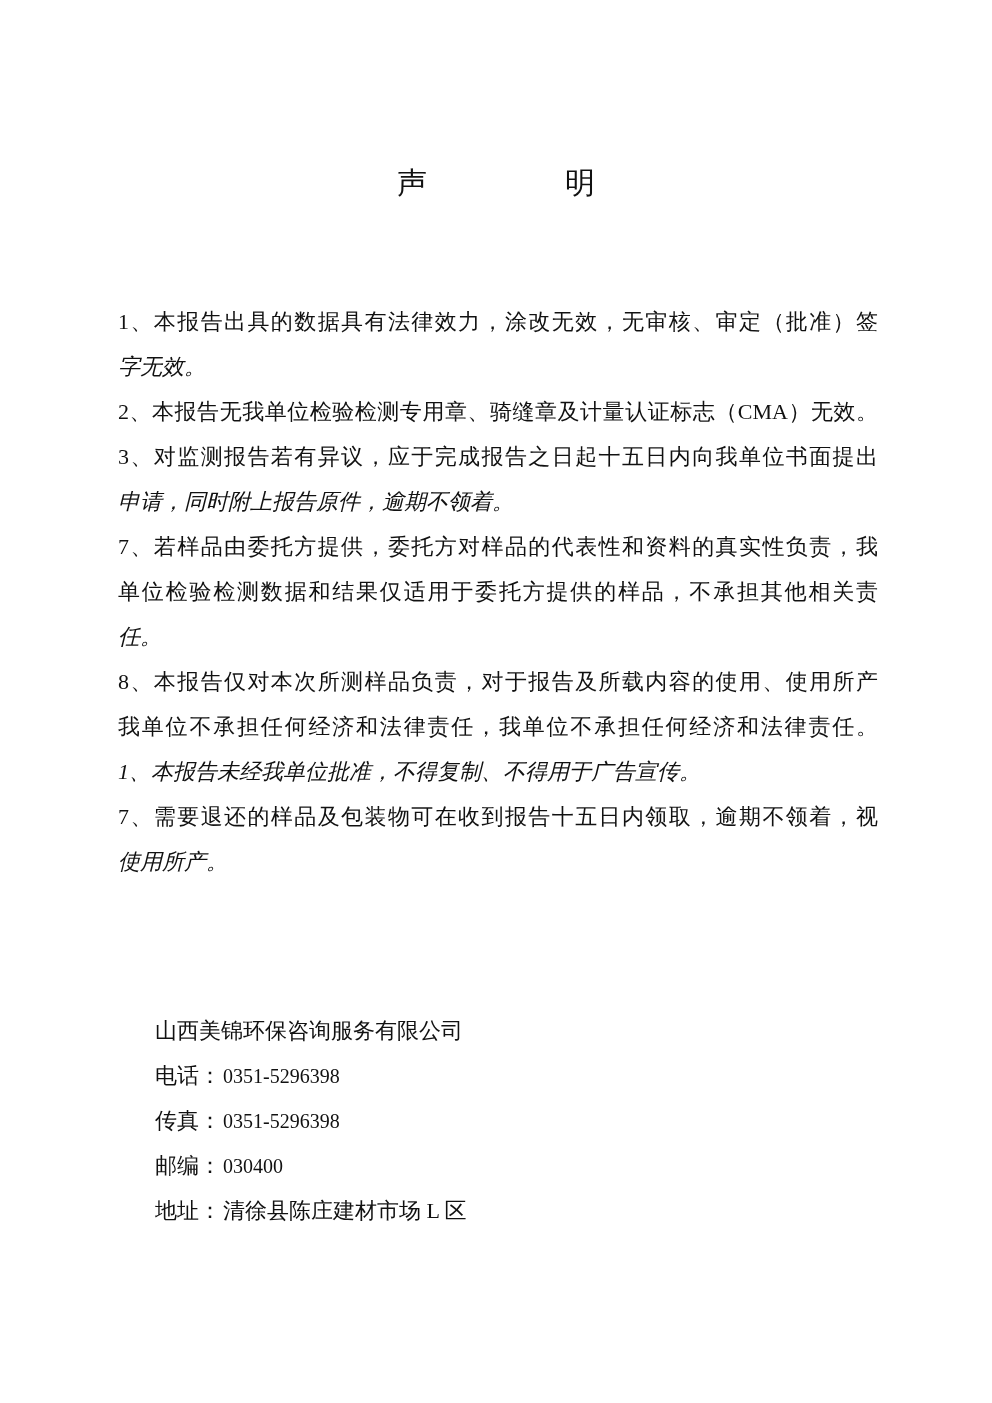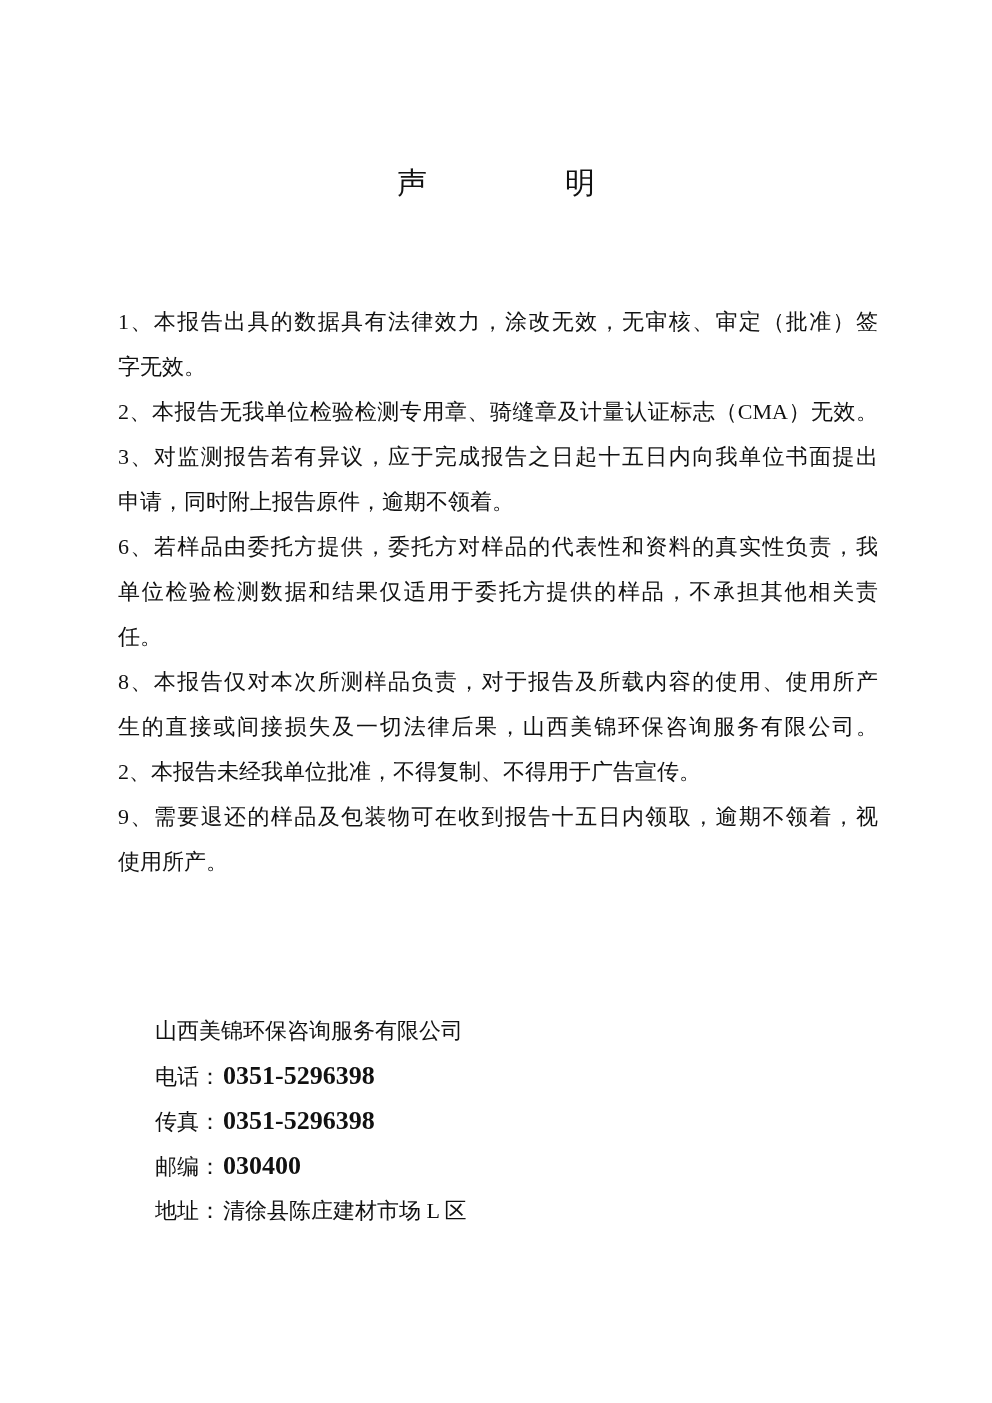--- a/index.html
+++ b/index.html
@@ -31,32 +31,32 @@
     left: 118px; top: 299px; width: 760px;
     font-size: 22px;
   }
   .s-line {
     height: 45px; line-height: 45px;
     text-align: justify;
     text-align-last: justify;
     text-justify: inter-character;
     overflow: hidden;
   }
-  .s-line--end { text-align-last: left; }
+  .s-line--end { text-align-last: left; font-style: italic; }
   
   .contact {
     position: absolute;
     left: 118px; top: 1008px;
     font-size: 22px;
   }
   .contact-line { height: 45px; line-height: 45px; white-space: nowrap; margin-left: 37px; }
   .contact-value { margin-left: 2px; }
   .contact-value.bold {
-    font-weight: 700;
-    font-size: 26px;
+    font-weight: 400;
+    font-size: 20px;
   }
 </style>
 </head>
 <body>
 
 <div class="page">
 
   <div class="title">
     <span>声</span>
     <span>明</span>
@@ -69,33 +69,33 @@
         <div class="s-line s-line--end">字无效。</div>
       </div>
       <div>
         <div class="s-line">2、本报告无我单位检验检测专用章、骑缝章及计量认证标志（CMA）无效。</div>
       </div>
       <div>
         <div class="s-line">3、对监测报告若有异议，应于完成报告之日起十五日内向我单位书面提出</div>
         <div class="s-line s-line--end">申请，同时附上报告原件，逾期不领着。</div>
       </div>
       <div>
-        <div class="s-line">6、若样品由委托方提供，委托方对样品的代表性和资料的真实性负责，我</div>
+        <div class="s-line">7、若样品由委托方提供，委托方对样品的代表性和资料的真实性负责，我</div>
         <div class="s-line">单位检验检测数据和结果仅适用于委托方提供的样品，不承担其他相关责</div>
         <div class="s-line s-line--end">任。</div>
       </div>
       <div>
         <div class="s-line">8、本报告仅对本次所测样品负责，对于报告及所载内容的使用、使用所产</div>
-        <div class="s-line">生的直接或间接损失及一切法律后果，山西美锦环保咨询服务有限公司。</div>
+        <div class="s-line">我单位不承担任何经济和法律责任，我单位不承担任何经济和法律责任。</div>
       </div>
       <div>
-        <div class="s-line s-line--end">2、本报告未经我单位批准，不得复制、不得用于广告宣传。</div>
+        <div class="s-line s-line--end">1、本报告未经我单位批准，不得复制、不得用于广告宣传。</div>
       </div>
       <div>
-        <div class="s-line">9、需要退还的样品及包装物可在收到报告十五日内领取，逾期不领着，视</div>
+        <div class="s-line">7、需要退还的样品及包装物可在收到报告十五日内领取，逾期不领着，视</div>
         <div class="s-line s-line--end">使用所产。</div>
       </div>
     </div>
 
   <div class="contact">
     <div class="contact-line">山西美锦环保咨询服务有限公司</div>
     <div>
 
     <div class="contact-line"><span class="contact-label">电话：</span><span class="contact-value bold">0351-5296398</span></div>
         <div class="contact-line"><span class="contact-label">传真：</span><span class="contact-value bold">0351-5296398</span></div>

